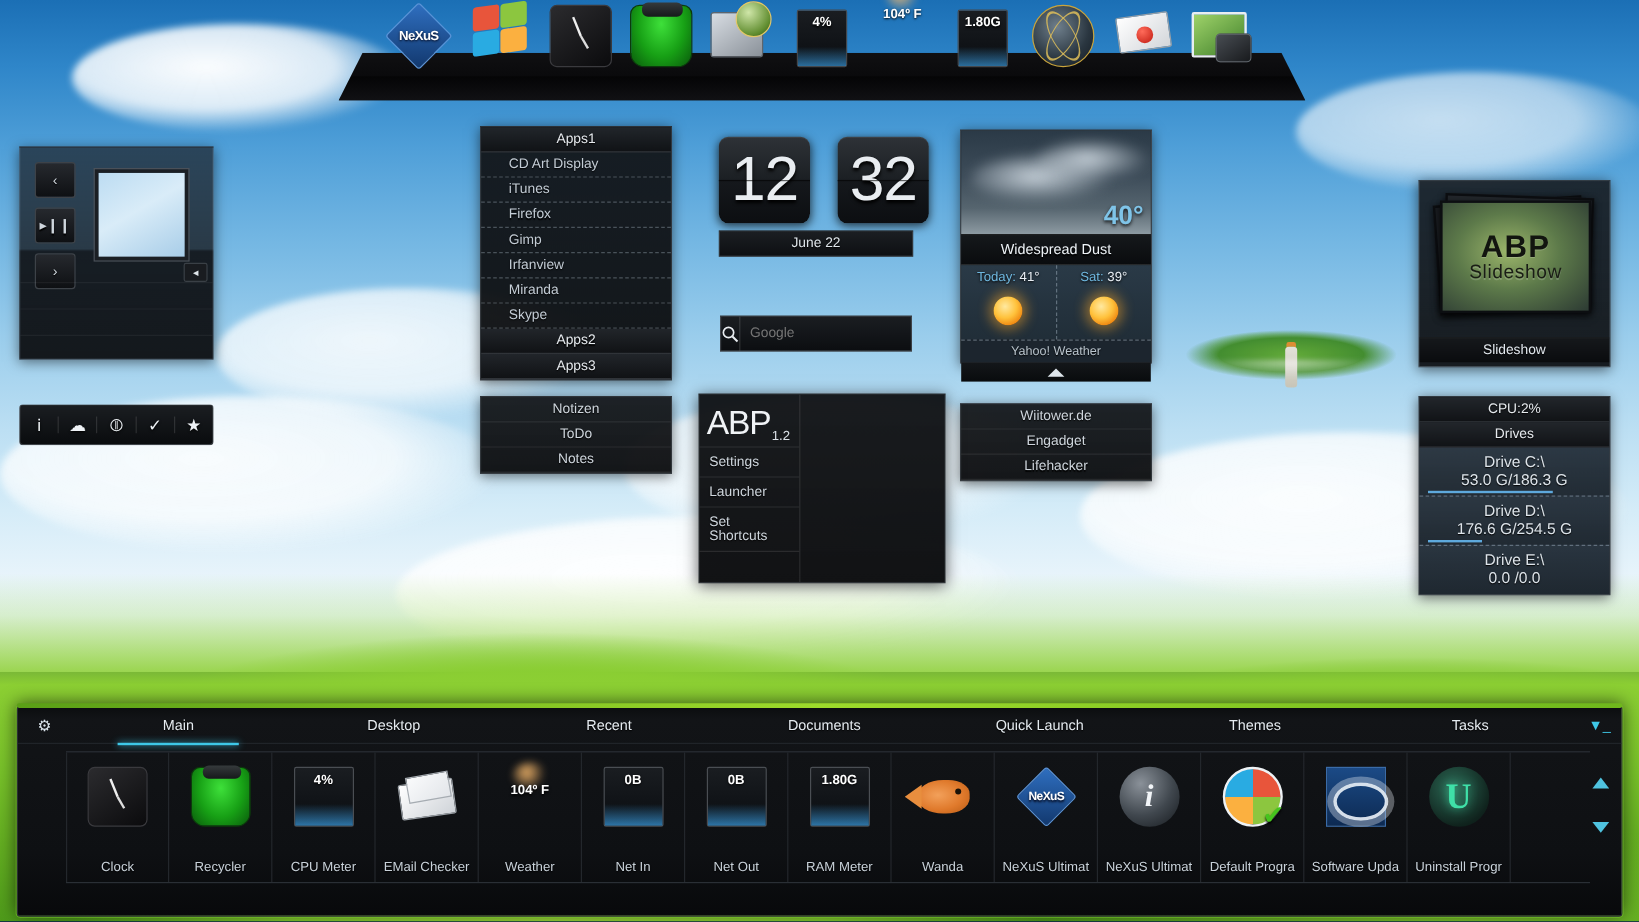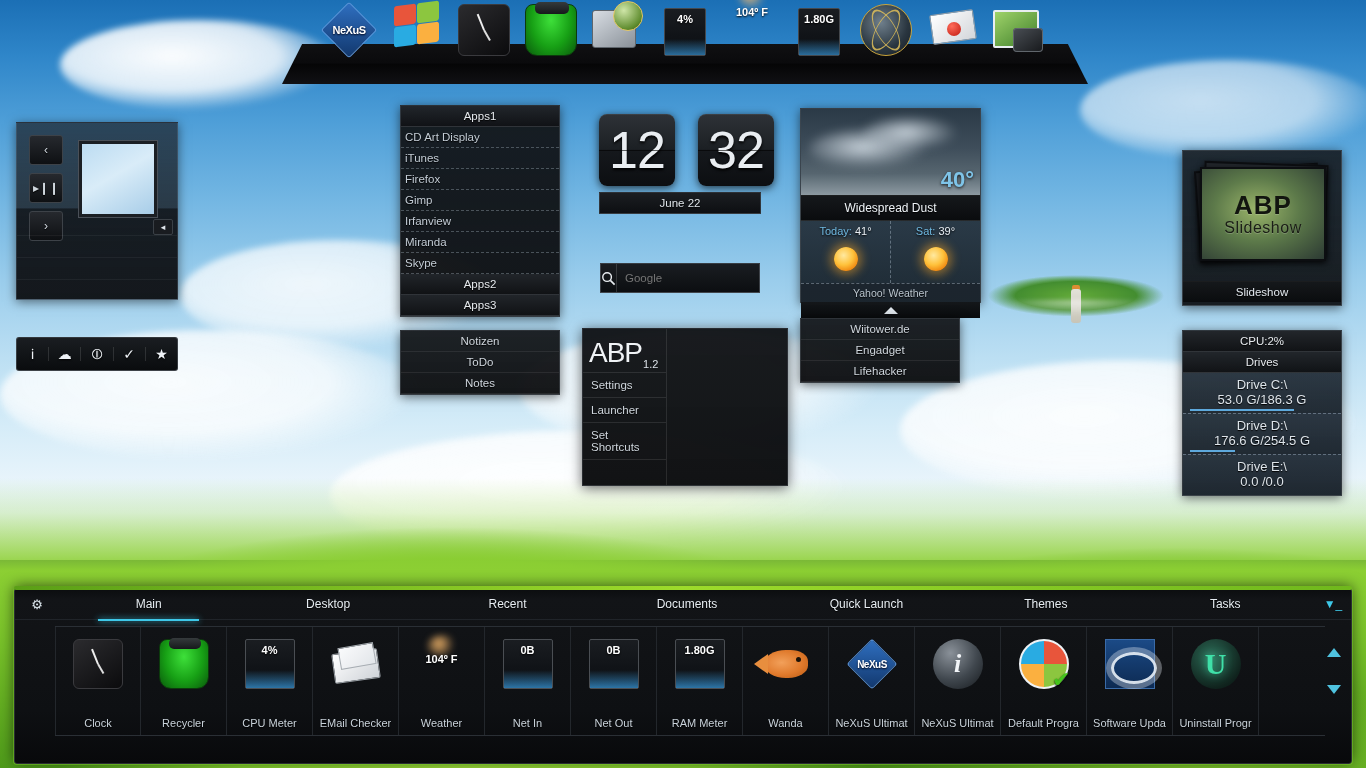--- a/index.html
+++ b/index.html
@@ -180,21 +180,21 @@
     border:1px solid rgba(120,130,140,.28);
     box-shadow:0 2px 10px rgba(0,0,0,.55);
   }
   .hdr {
     text-align:center; font-size:11.5px; color:#e6eaee; padding:4px 0;
     background:linear-gradient(to bottom, rgba(34,38,43,.95), rgba(16,18,21,.95));
     border-bottom:1px solid rgba(255,255,255,.07);
     text-shadow:0 1px 1px #000;
   }
   .row {
-    font-size:11.5px; color:#cfd6dd; padding:4px 4px;
+    font-size:11.5px; color:#cfd6dd; padding:4px 23px;
     border-bottom:1px dashed rgba(200,215,230,.30);
     text-shadow:0 1px 1px #000; cursor:pointer;
   }
   .row:last-child{ border-bottom:none; }
   .ctr { text-align:center; }
 
   
   #player { left:16px; top:122px; width:162px; height:178px;
     background:linear-gradient(to bottom, rgba(28,34,42,.72) 0%, rgba(22,26,32,.80) 48%, rgba(14,16,20,.92) 49%, rgba(12,14,17,.95) 100%);
     border:1px solid rgba(120,140,160,.25); box-shadow:0 2px 10px rgba(0,0,0,.5);
@@ -273,21 +273,21 @@
     width:34px; height:100%; display:flex; align-items:center; justify-content:center;
     color:#e9edf1; font-size:14px; border-right:1px solid rgba(255,255,255,.14);
   }
   .sinput {
     flex:1; background:transparent; border:none; outline:none;
     color:#aeb7bf; font-size:11.5px; padding-left:8px;
     font-family:"Liberation Sans", sans-serif;
   }
 
   
-  #weatherw { left:800px; top:108px; width:181px; height:195px;
+  #weatherw { left:800px; top:108px; width:160px; height:195px;
     border:1px solid rgba(130,145,160,.35); box-shadow:0 2px 10px rgba(0,0,0,.55);
   }
   .wx-hero {
     height:86px; position:relative;
     background:linear-gradient(to bottom,#2b3a47 0%,#3e4d5a 45%,#56656f 75%,#8d9aa2 100%);
   }
   .wx-hero .c1,.wx-hero .c2 {
     position:absolute; border-radius:50%; filter:blur(5px);
     background:radial-gradient(ellipse at 45% 45%, rgba(210,220,228,.95), rgba(170,182,192,0) 70%);
   }
@@ -353,21 +353,21 @@
   .ss-c3 .t2 { font-size:16px; color:#1a1d16; letter-spacing:.5px; margin-top:1px; text-shadow:0 1px 0 rgba(255,255,255,.18); }
   .ss-label {
     text-align:center; font-size:11.5px; color:#e2e8ee; padding:4px 0;
     background:linear-gradient(to bottom,#15181b,#0a0c0e);
     border-top:1px solid rgba(255,255,255,.07); text-shadow:0 1px 1px #000;
   }
 
   
   #notes { left:400px; top:330px; width:160px; }
   #notes .row, #links .row { text-align:center; border-bottom:1px solid rgba(255,255,255,.08); }
-  #links { left:800px; top:318px; width:160px; }
+  #links { left:800px; top:336px; width:160px; }
 
   
   #abp { left:582px; top:328px; width:206px; height:158px;
     background:linear-gradient(to bottom, rgba(14,16,19,.95), rgba(8,9,11,.96));
     border:1px solid rgba(110,120,130,.25); box-shadow:0 2px 12px rgba(0,0,0,.6);
     display:flex;
   }
   .abp-left { width:84px; border-right:1px solid rgba(255,255,255,.10); }
   .abp-logo {
     height:44px; display:flex; align-items:flex-end; padding:0 0 5px 6px;

